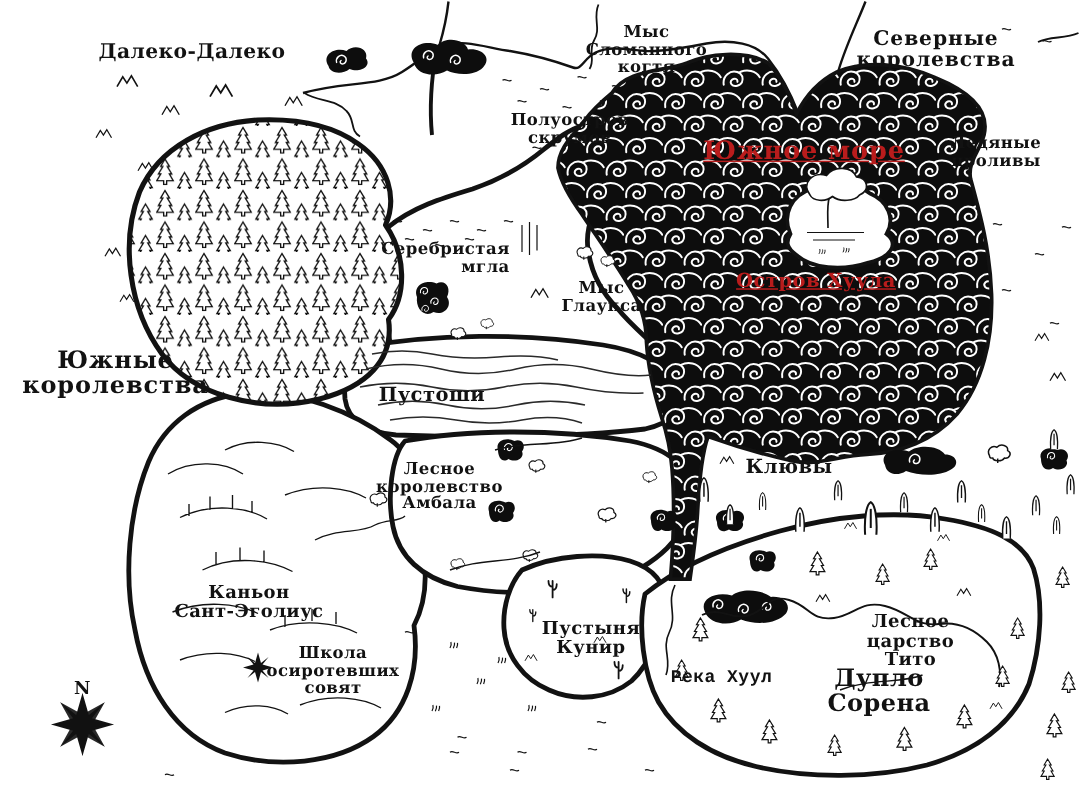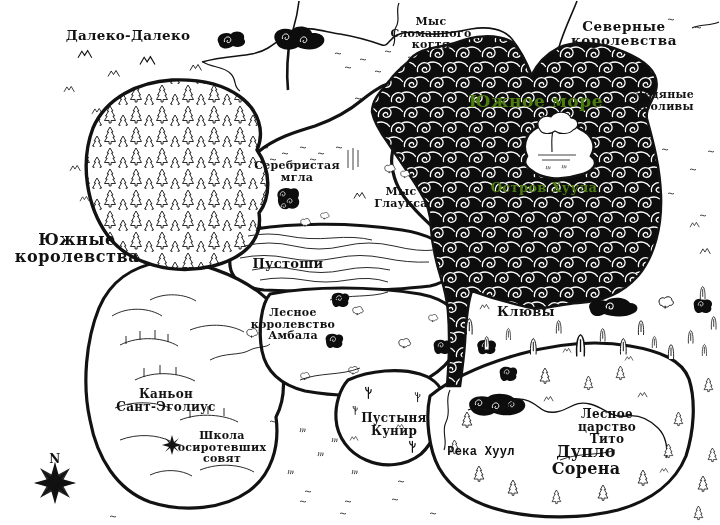--- a/index.html
+++ b/index.html
@@ -2,21 +2,21 @@
 <html><head>
 <meta charset="utf-8">
 <style>
   html,body{margin:0;padding:0;background:#fff;}
   #stage{position:relative;width:720px;height:525px;background:#ffffff;overflow:hidden;
          font-family:"DejaVu Serif","Liberation Serif",serif;}
   #mapsvg{position:absolute;left:0;top:0;}
   .lbl{position:absolute;transform:translate(-50%,-50%);color:#121212;font-weight:bold;
        text-align:center;white-space:pre-line;line-height:1.05;letter-spacing:.3px;
        pointer-events:none;}
-  .lbl.sea{color:#4d7c0f;}
+  .lbl.sea{color:#b91c1c;text-decoration:underline;}
   .lbl.big{letter-spacing:.6px;}
 </style>
 </head>
 <body>
 
 <div id="stage">
 
 <svg id="mapsvg" width="720" height="525" viewBox="0 0 720 525">
   <defs>
     <pattern id="sea" width="26" height="30" patternUnits="userSpaceOnUse">
@@ -296,25 +296,27 @@
 
   <use href="#star8" transform="translate(172,445) scale(0.5)"></use>
 </svg>
 
   <div class="lbl" style="left:128px;top:35px;font-size:13.5px;">Далеко-Далеко</div>
   <div class="lbl" style="left:431px;top:33px;font-size:11px;">Мыс
 Сломанного
 когтя</div>
   <div class="lbl big" style="left:624px;top:33px;font-size:13.5px;">Северные
 королевства</div>
+  <div class="lbl" style="left:380px;top:86px;font-size:11px;">Полуостров
+скрумов</div>
   <div class="lbl sea big" style="left:536px;top:102px;font-size:17px;">Южное море</div>
   <div class="lbl" style="left:664px;top:101px;font-size:11px;">Ледяные
 проливы</div>
   <div class="lbl sea" style="left:544px;top:188px;font-size:13px;">Остров Хуула</div>
-  <div class="lbl" style="left:297px;top:172px;font-size:11px;">Серебристая
+  <div class="lbl" style="left:297px;top:172px;font-size:11px;text-align:right;">Серебристая
 мгла</div>
   <div class="lbl" style="left:401px;top:198px;font-size:11px;">Мыс
 Глаукса</div>
   <div class="lbl big" style="left:77px;top:249px;font-size:16px;">Южные
 королевства</div>
   <div class="lbl" style="left:288px;top:264px;font-size:13px;">Пустоши</div>
   <div class="lbl" style="left:293px;top:324px;font-size:11px;">Лесное
 королевство
 Амбала</div>
   <div class="lbl" style="left:526px;top:312px;font-size:13px;">Клювы</div>

